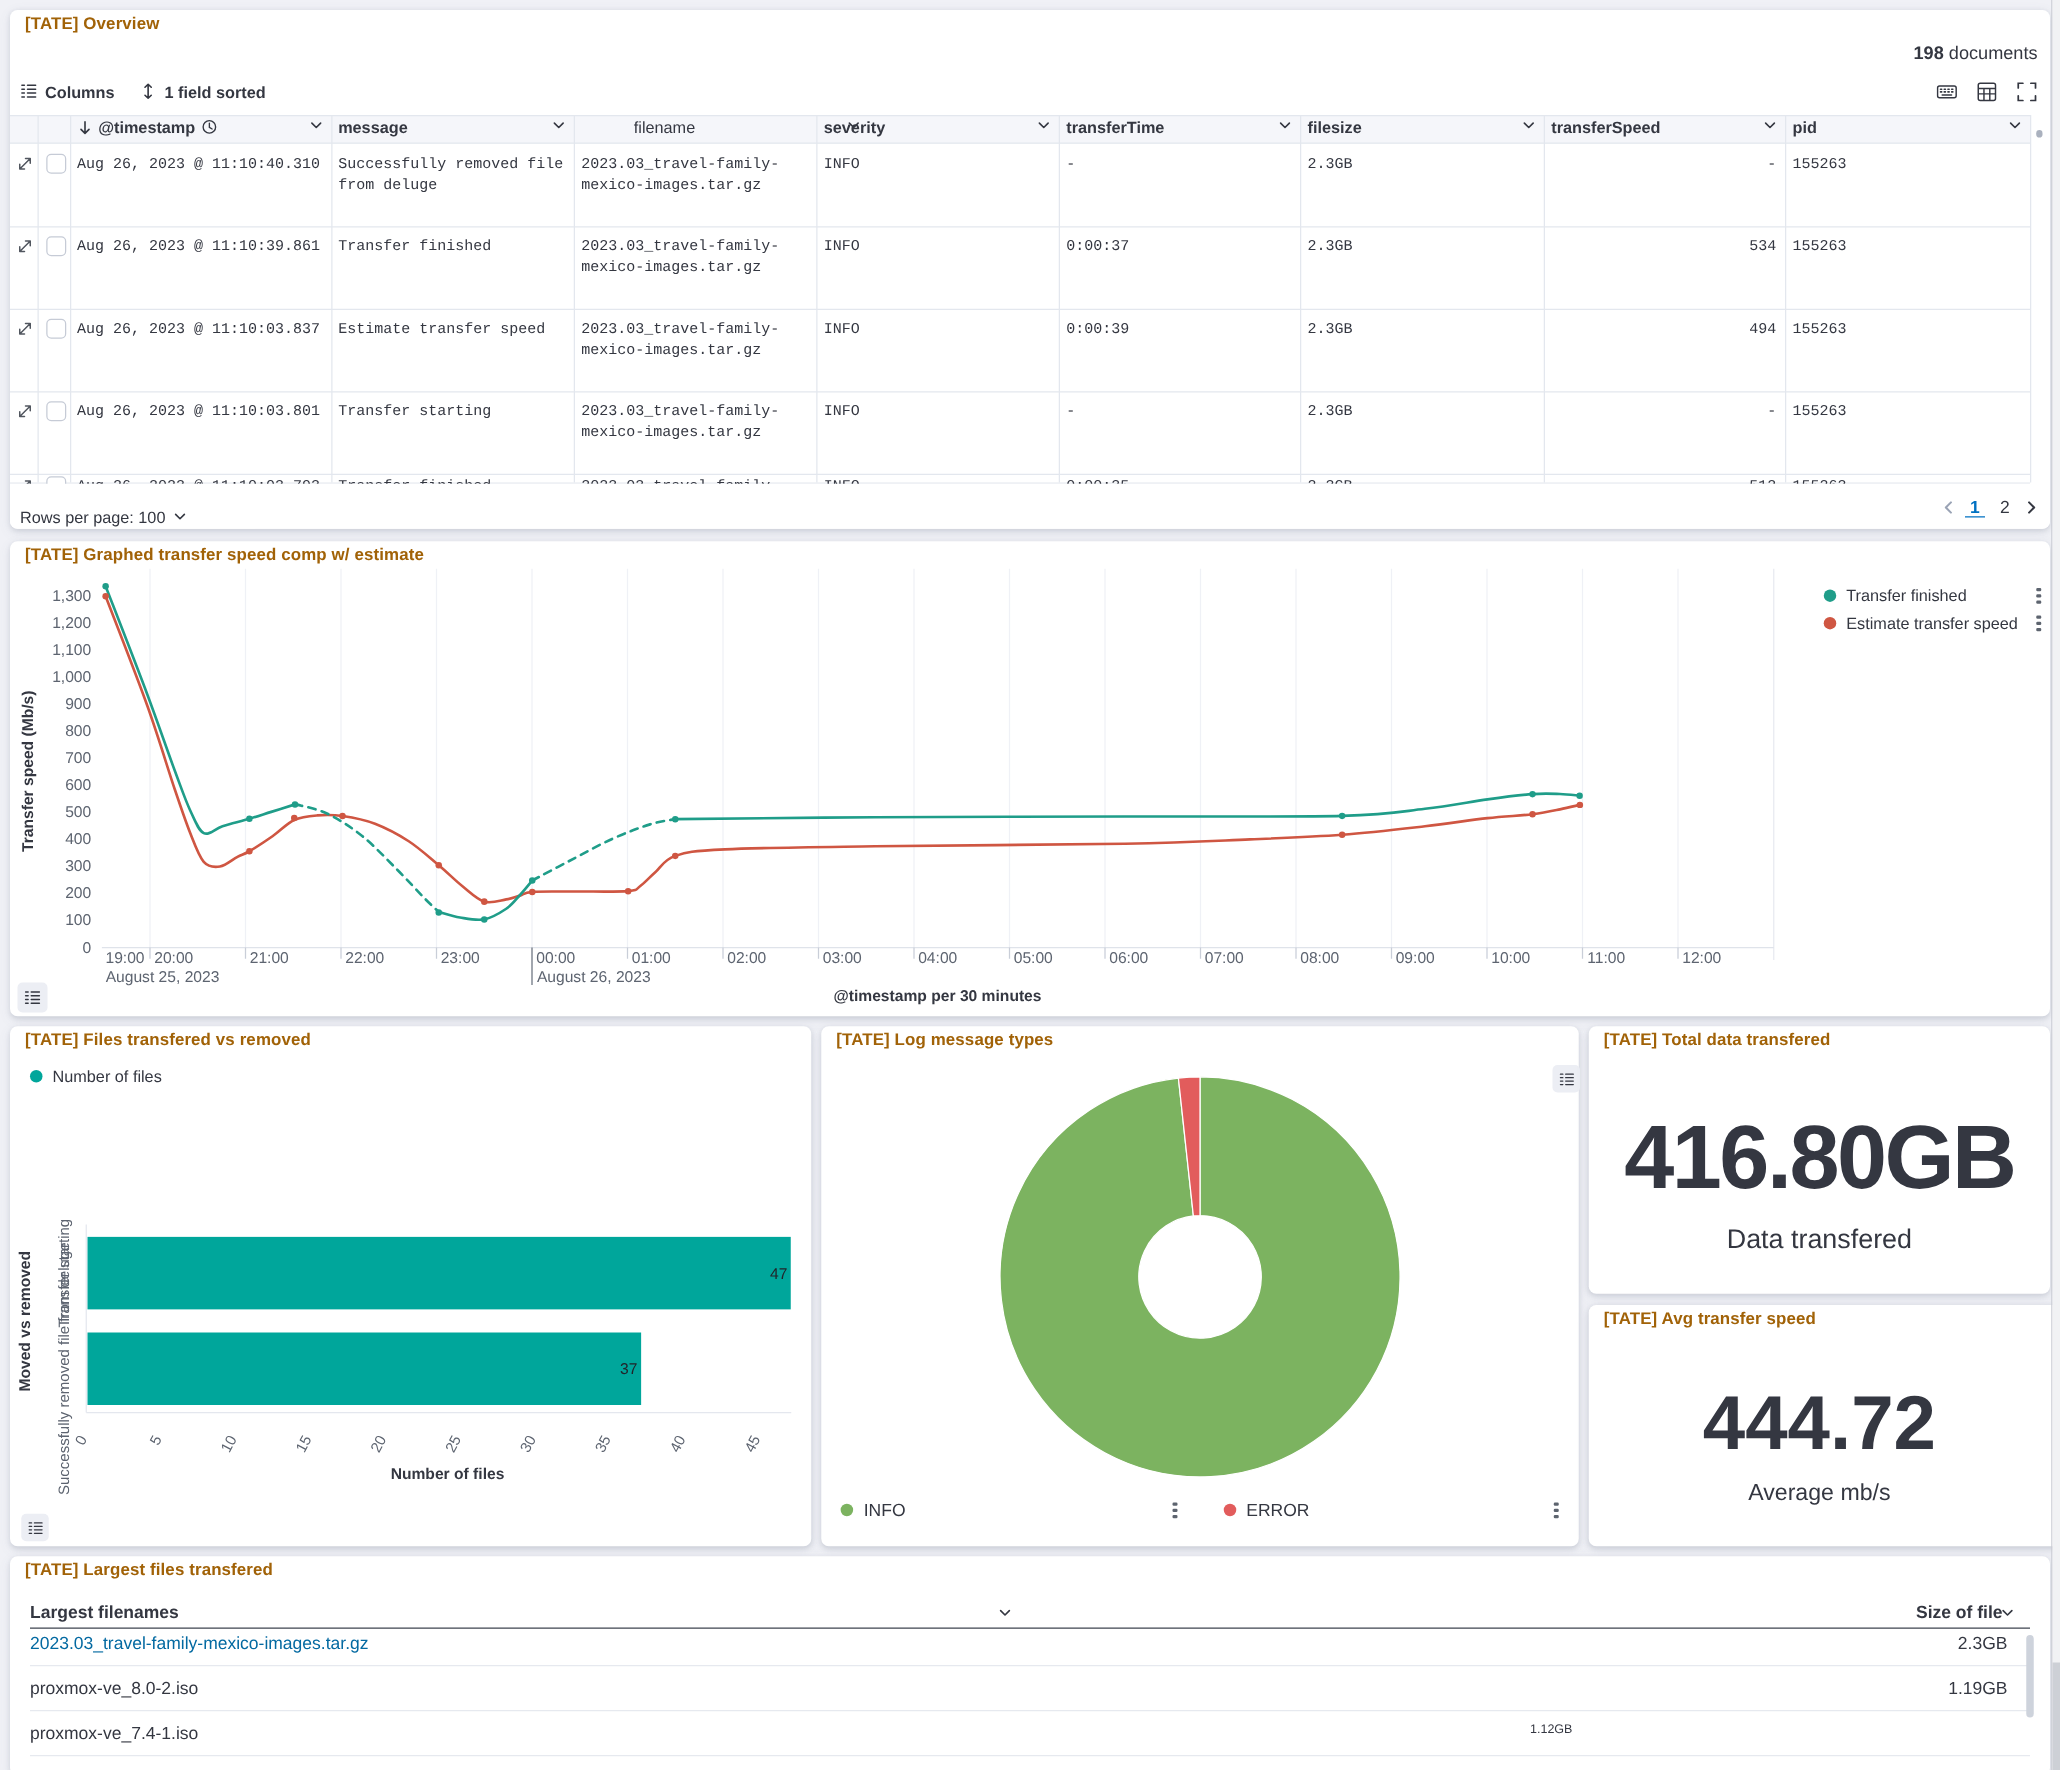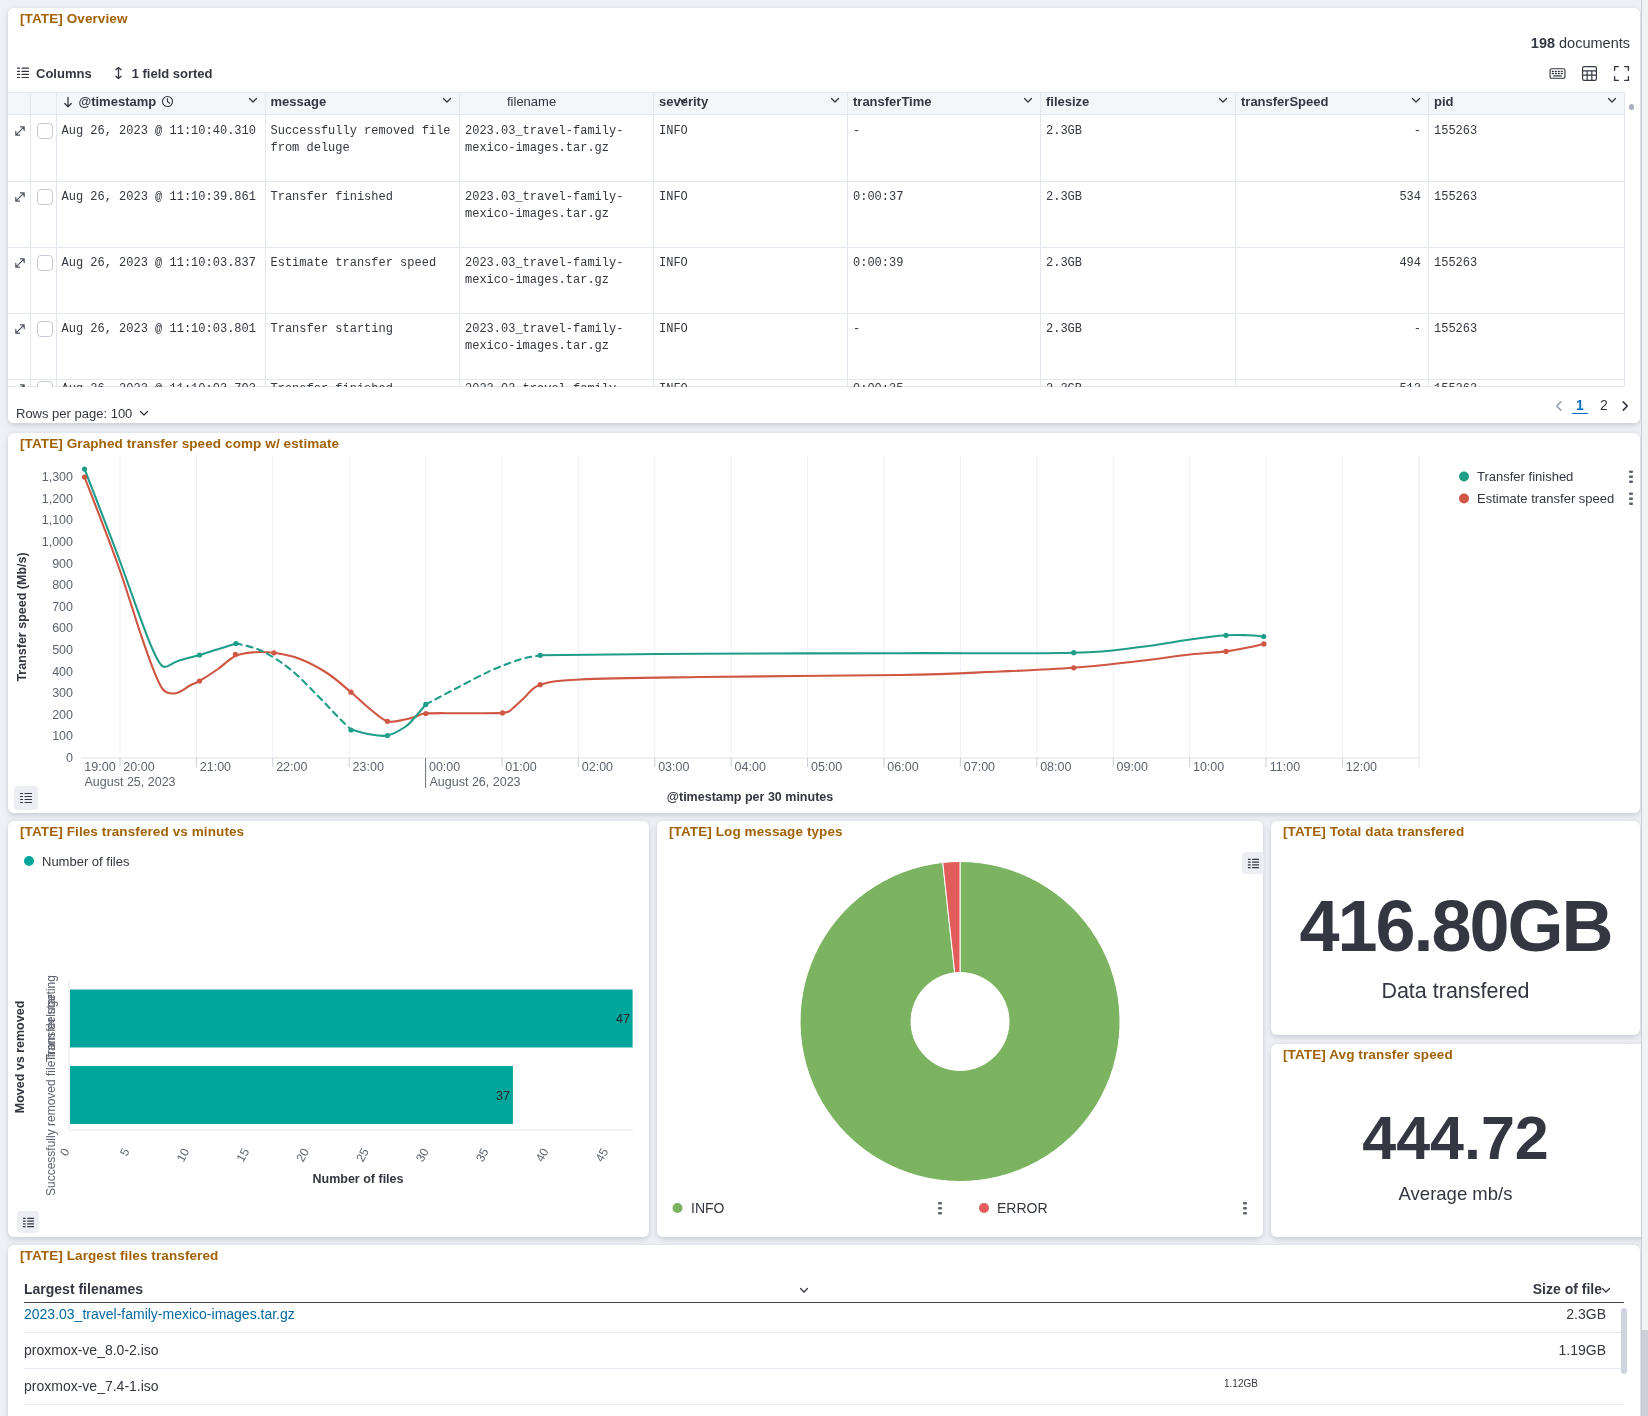--- a/index.html
+++ b/index.html
@@ -298,21 +298,21 @@
     </svg>
 <div class="abs" style="left:6px;top:353px;width:24px;height:24px;background:#eceef4;border-radius:4px;display:flex;align-items:center;justify-content:center;">
 <svg width="14" height="14" viewBox="0 0 14 14">
         <g stroke="#343741" stroke-width="1.2" fill="none" stroke-linecap="round">
           <path d="M1.5 2.5h2M1.5 5.5h2M1.5 8.5h2M1.5 11.5h2M6 2.5h6.5M6 5.5h6.5M6 8.5h6.5M6 11.5h6.5"></path>
         </g>
       </svg>
     </div>
 </div>
 <div class="panel" style="left:8px;top:821px;width:641px;height:416px;">
-<div class="ptitle">[TATE] Files transfered vs minutes</div>
+<div class="ptitle">[TATE] Files transfered vs removed</div>
 <svg class="abs" style="left:0;top:0;" width="641" height="416" viewBox="0 0 641 416">
       <circle cx="21" cy="40" r="5" fill="#00a69b"></circle>
       <text x="34" y="44.5" font-size="13" fill="#343741">Number of files</text>
       <line x1="61" y1="158.6" x2="61" y2="309" stroke="#e4e7ee" stroke-width="1"></line>
       <line x1="61" y1="309" x2="625" y2="309" stroke="#e4e7ee" stroke-width="1"></line>
       <rect x="62" y="168.5" width="562.6" height="58" fill="#00a69b"></rect>
       <rect x="62" y="245" width="442.9" height="58" fill="#00a69b"></rect>
       <text x="615" y="202.0" font-size="12.5" fill="#21242a" text-anchor="middle">47</text>
       <text x="495" y="278.5" font-size="12.5" fill="#21242a" text-anchor="middle">37</text>
       <text x="47" y="197.5" font-size="12" fill="#5d6470" text-anchor="middle" transform="rotate(-90 47 197.5)">Transfer starting</text>

